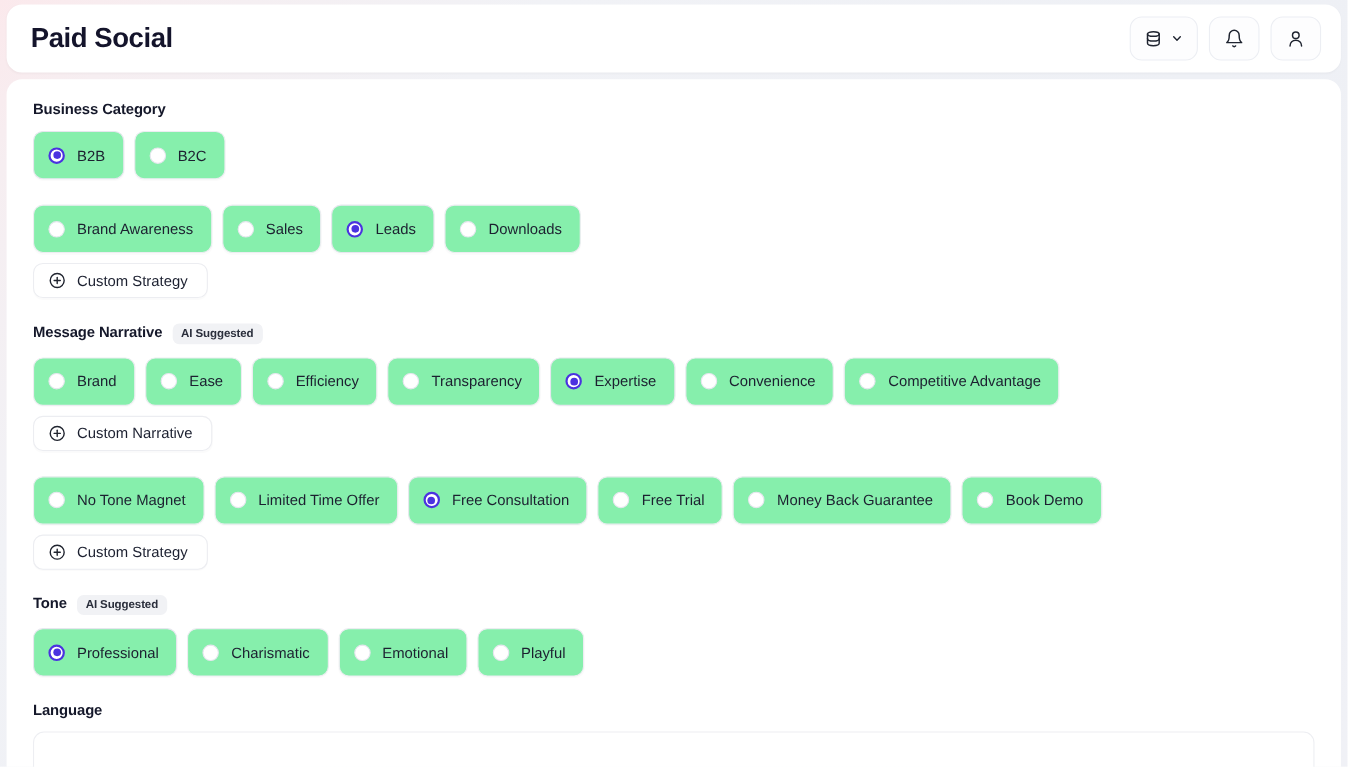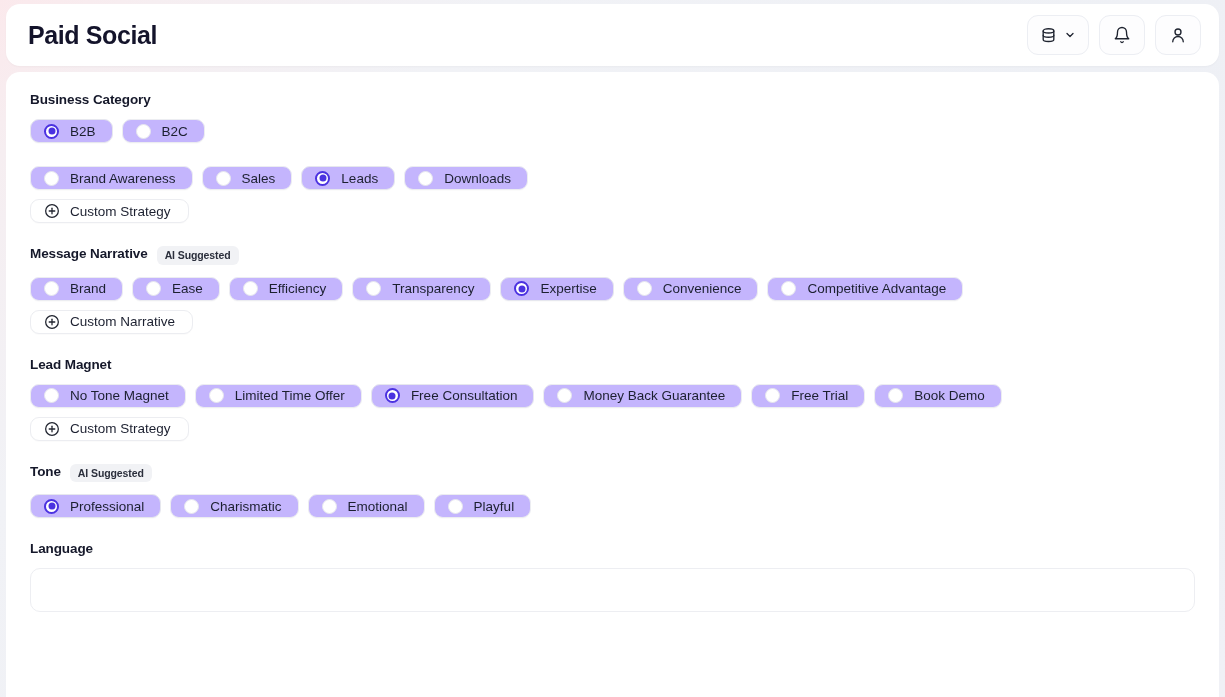--- a/index.html
+++ b/index.html
@@ -100,23 +100,23 @@
     display: flex;
     flex-wrap: wrap;
     gap: 9px;
     margin-bottom: 9px;
   }
 
   .chip {
     display: inline-flex;
     align-items: center;
     gap: 11px;
-    height: 24px;
+    height: 44px;
     padding: 0 16px 0 13px;
-    background: #c4b5fd;
+    background: #86efac;
     border: 1px solid #ecedf1;
     border-radius: 9px;
     font-size: 13.5px;
     font-weight: 500;
     color: #1c2030;
     cursor: pointer;
     white-space: nowrap;
     box-shadow: 0 1px 1px rgba(16,24,40,0.02);
   }
   .chip.selected { border-color: #e6e7ee; }
@@ -143,21 +143,21 @@
     height: 7px;
     border-radius: 50%;
     background: #4b32e0;
     transform: translate(-50%, -50%);
   }
 
   .custom-btn {
     display: inline-flex;
     align-items: center;
     gap: 10px;
-    height: 24px;
+    height: 32px;
     padding: 0 17px 0 13px;
     background: #ffffff;
     border: 1px solid #ecedf1;
     border-radius: 9px;
     font-size: 13.5px;
     font-weight: 500;
     color: #1c2030;
     cursor: pointer;
     white-space: nowrap;
     box-shadow: 0 1px 1px rgba(16,24,40,0.02);
@@ -312,43 +312,40 @@
               <circle cx="12" cy="12" r="9.5"></circle>
               <line x1="12" y1="7.8" x2="12" y2="16.2"></line>
               <line x1="7.8" y1="12" x2="16.2" y2="12"></line>
             </svg>
             <span>Custom Narrative</span>
           </div>
         </div>
         <div class="section-gap"></div>
       </div>
       <div class="field-group">
-        <div class="group-label-row">
-          <span class="group-label">Lead Magnet</span>
-        </div>
         <div class="chip-row">
           <div class="chip">
             <span class="radio"></span>
             <span>No Tone Magnet</span>
           </div>
           <div class="chip">
             <span class="radio"></span>
             <span>Limited Time Offer</span>
           </div>
           <div class="chip selected">
             <span class="radio"></span>
             <span>Free Consultation</span>
           </div>
           <div class="chip">
             <span class="radio"></span>
+            <span>Free Trial</span>
+          </div>
+          <div class="chip">
+            <span class="radio"></span>
             <span>Money Back Guarantee</span>
-          </div>
-          <div class="chip">
-            <span class="radio"></span>
-            <span>Free Trial</span>
           </div>
           <div class="chip">
             <span class="radio"></span>
             <span>Book Demo</span>
           </div>
         </div>
         <div class="chip-row">
           <div class="custom-btn">
             <svg class="plus-icon" width="16" height="16" viewBox="0 0 24 24" fill="none" stroke="#20242f" stroke-width="1.9" stroke-linecap="round">
               <circle cx="12" cy="12" r="9.5"></circle>

